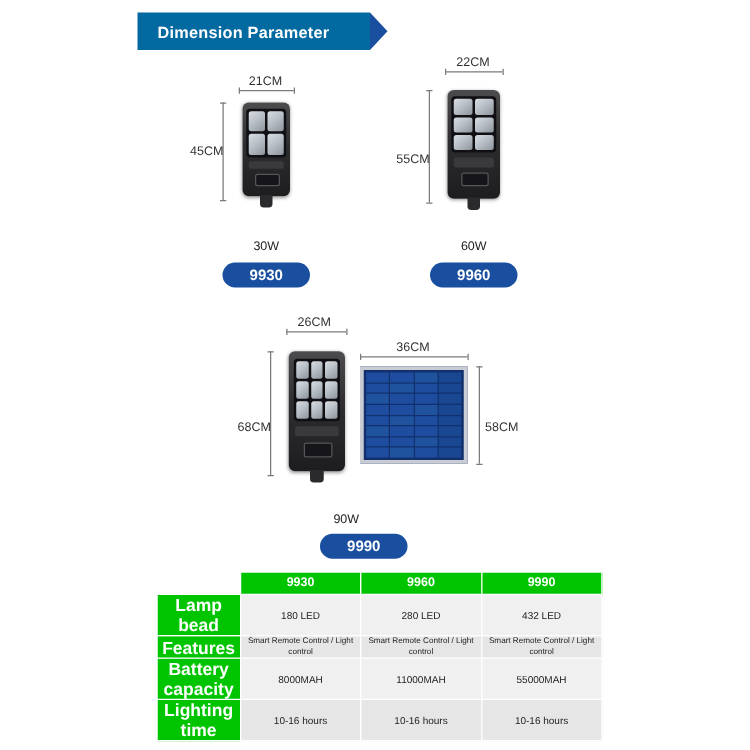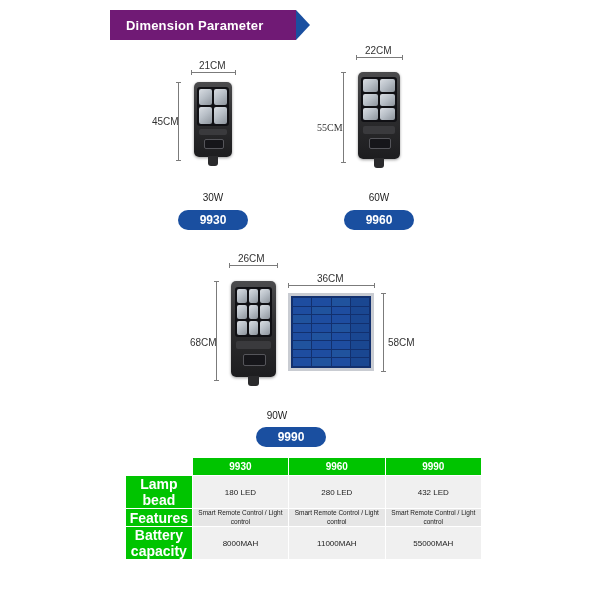--- a/index.html
+++ b/index.html
@@ -7,21 +7,21 @@
     width:600px;height:600px;
     background:#ffffff;
     font-family:"Liberation Sans", sans-serif;
     position:relative;
     overflow:hidden;
   }
   
   .banner{
     position:absolute;left:110px;top:10px;
     width:186px;height:30px;
-    background:#701a75;
+    background:#0369a1;
     display:flex;align-items:center;
   }
   .banner-text{
     color:#ffffff;font-size:13px;font-weight:bold;
     padding-left:16px;letter-spacing:.2px;
   }
   .banner-arrow{
     position:absolute;left:296px;top:10px;
     width:0;height:0;
     border-top:15px solid transparent;
@@ -161,21 +161,21 @@
 
 <div class="prod">
   <div class="hline" style="left:356px;top:57px;width:46px;"></div>
   <div class="tick" style="left:356px;top:55px;"></div>
   <div class="tick" style="left:402px;top:55px;"></div>
   <div class="dim-label" style="left:365px;top:45px;">22CM</div>
 
   <div class="vline" style="left:343px;top:72px;height:90px;"></div>
   <div class="htick" style="left:341px;top:72px;"></div>
   <div class="htick" style="left:341px;top:162px;"></div>
-  <div class="dim-label" style="left:317px;top:122px;font-family:Liberation Serif, serif;">55CM</div>
+  <div class="dim-label" style="left:317px;top:122px;">55CM</div>
 
   <div class="lamp" style="position:absolute;left:358px;top:72px;width:42px;height:87px;">
     <div class="panel" style="grid-template-columns:repeat(2,1fr);grid-template-rows:repeat(3,1fr);">
       <div class="cell"></div>
       <div class="cell"></div>
       <div class="cell"></div>
       <div class="cell"></div>
       <div class="cell"></div>
       <div class="cell"></div>
     </div>
@@ -284,14 +284,20 @@
     <td class="val alt twoline">Smart Remote Control / Light control</td>
     <td class="val alt twoline">Smart Remote Control / Light control</td>
     <td class="val alt twoline">Smart Remote Control / Light control</td>
   </tr>
   <tr>
     <td class="rowlabel">Battery capacity</td>
     <td class="val">8000MAH</td>
     <td class="val">11000MAH</td>
     <td class="val">55000MAH</td>
   </tr>
+  <tr>
+    <td class="rowlabel">Lighting time</td>
+    <td class="val alt">10-16 hours</td>
+    <td class="val alt">10-16 hours</td>
+    <td class="val alt">10-16 hours</td>
+  </tr>
 </tbody>
   </table>
 
 </body></html>

